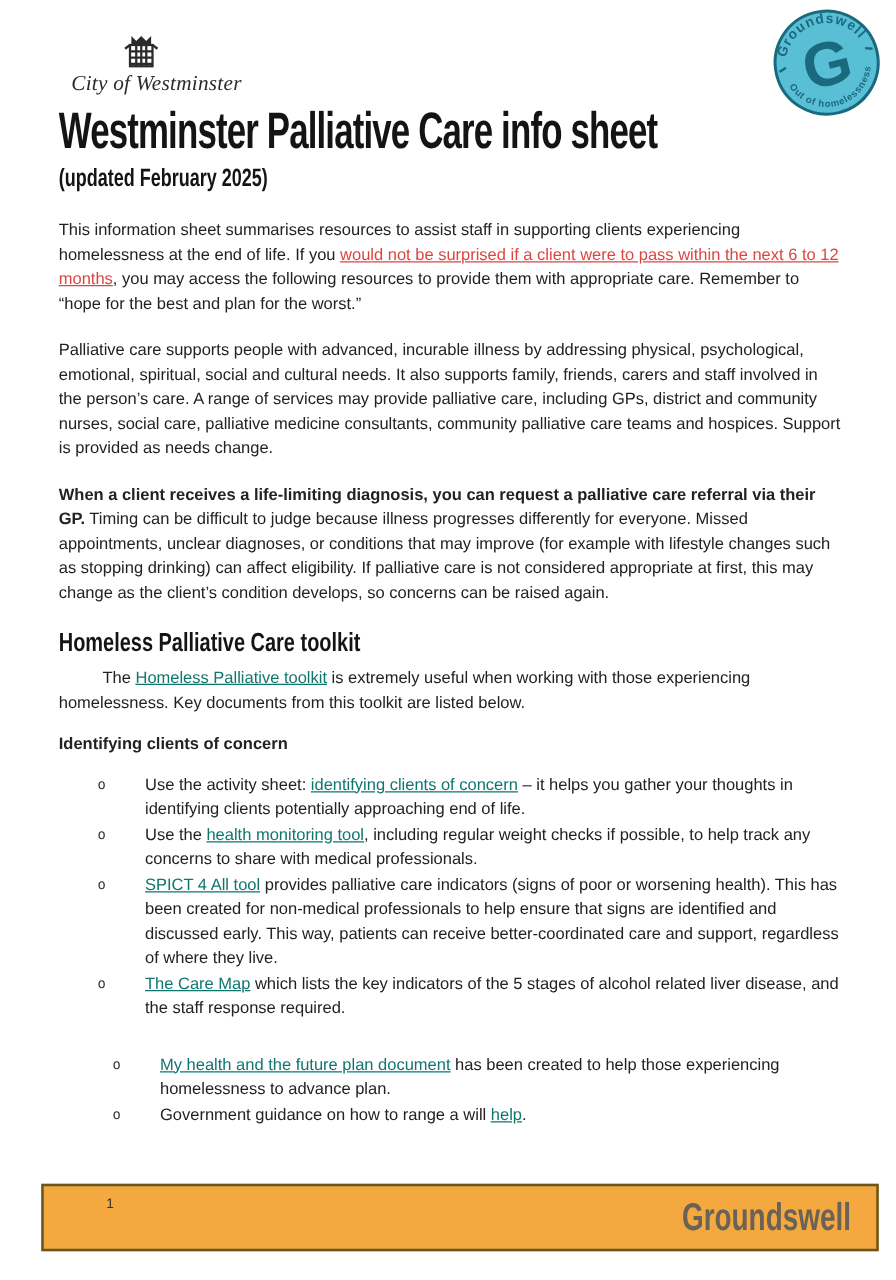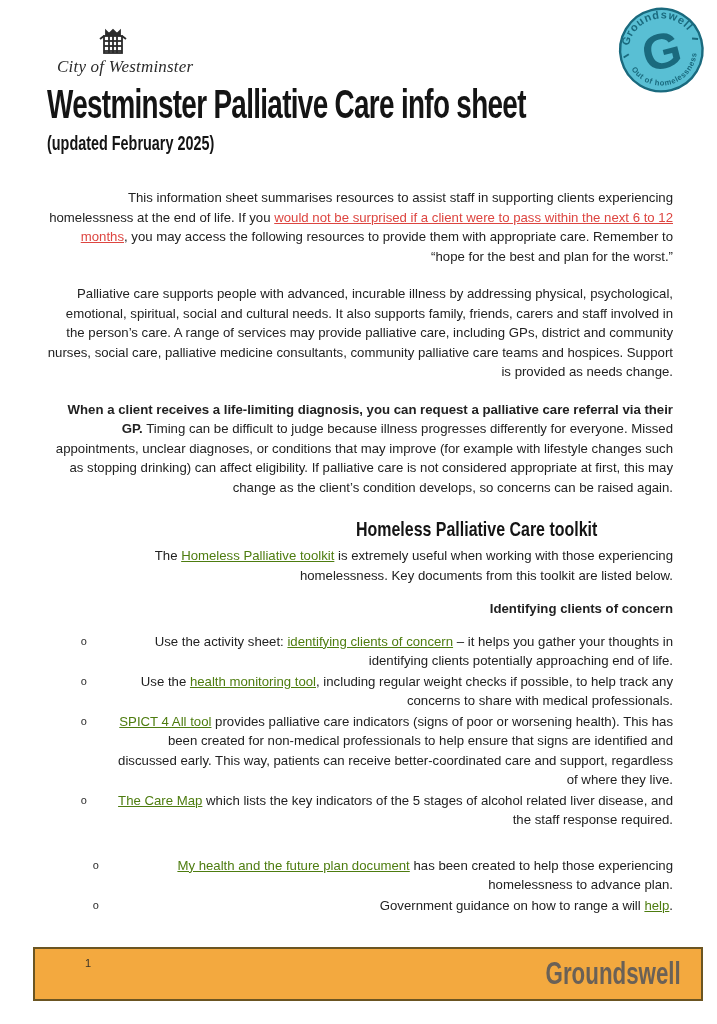--- a/index.html
+++ b/index.html
@@ -13,38 +13,38 @@
   .org-name{
     position:absolute;left:57px;top:57px;
     font-family:"Liberation Serif",serif;font-size:17px;color:#2b2b2b;letter-spacing:.2px;font-style:italic;
   }
   .gs-logo{position:absolute;left:616px;top:4px;transform:rotate(-14deg);}
   
   .cond{display:inline-block;white-space:nowrap;font-weight:700;transform-origin:0 50%;color:#141414;}
   .doc-title{position:absolute;left:47px;top:84px;font-size:41px;line-height:1;letter-spacing:-1px;transform:scaleX(.68);}
   .doc-subtitle{position:absolute;left:47px;top:133px;font-size:20px;line-height:1;transform:scaleX(.72);}
   
-  .content{position:absolute;left:47px;top:188px;width:626px;text-align:right;}
+  .content{position:absolute;left:47px;top:174px;width:626px;}
   .content p{margin:0 0 18px 0;}
   p.para-diagnosis{margin-bottom:21px;}
   .section-heading{font-size:21px;line-height:1;transform:scaleX(.76);margin:0 0 7px 0;}
   .toolkit-para{text-indent:35px;margin-bottom:14px !important;}
   .subheading{font-weight:700;margin:0 0 13px 0;}
   ul.doc-list{list-style:none;margin:0;padding:0;}
   ul.doc-list li{display:flex;margin:0 0 1px 31px;}
   ul.list-advance li{margin-left:43px;}
   ul.list-toolkit{margin-bottom:26px;}
   .marker{width:9px;margin-right:13px;font-family:"DejaVu Sans Mono",monospace;font-size:11px;line-height:19.5px;color:#333;flex:none;}
   .li-body{flex:1;margin-left:16px;}
   .advance-para{margin:0 0 9px 10px !important;}
   
   .seg-n{}
   .seg-b{font-weight:700;}
   .seg-r{color:#dd4540;text-decoration:underline;text-decoration-color:#dd4540;}
-  .seg-l{color:#4d7c0f;text-decoration:underline;cursor:pointer;}
+  .seg-l{color:#0f766e;text-decoration:underline;cursor:pointer;}
   
   .footer-bar{
     position:absolute;left:33px;top:947px;width:670px;height:54px;box-sizing:border-box;
     background:#f3a93f;border:2.5px solid #6b5522;
   }
   .footer-pagenum{position:absolute;left:50px;top:5px;font-size:11px;color:#3a3326;}
   .footer-brand{position:absolute;right:20px;top:0;bottom:0;display:flex;align-items:center;}
   .footer-brand .cond{font-size:31px;transform-origin:100% 50%;transform:scaleX(.72);color:#6a6157;}
 </style>
 </head>

